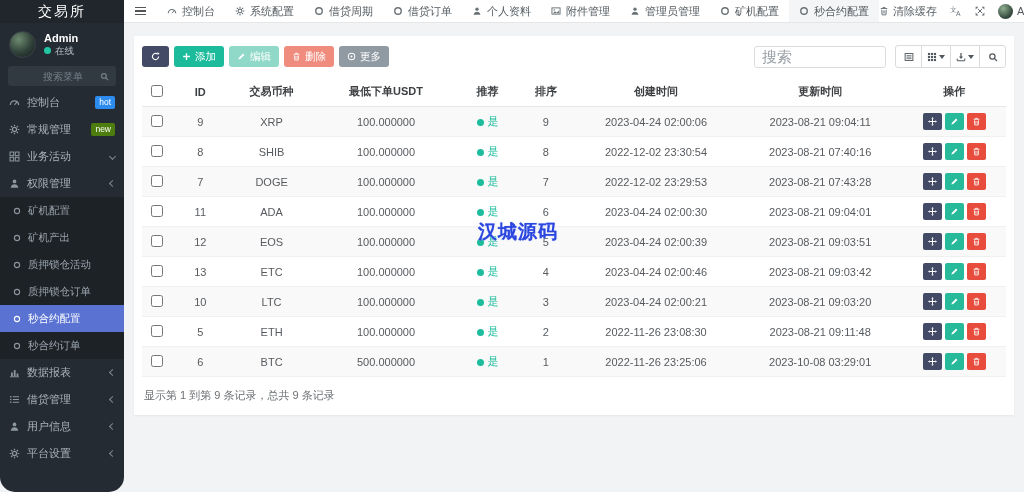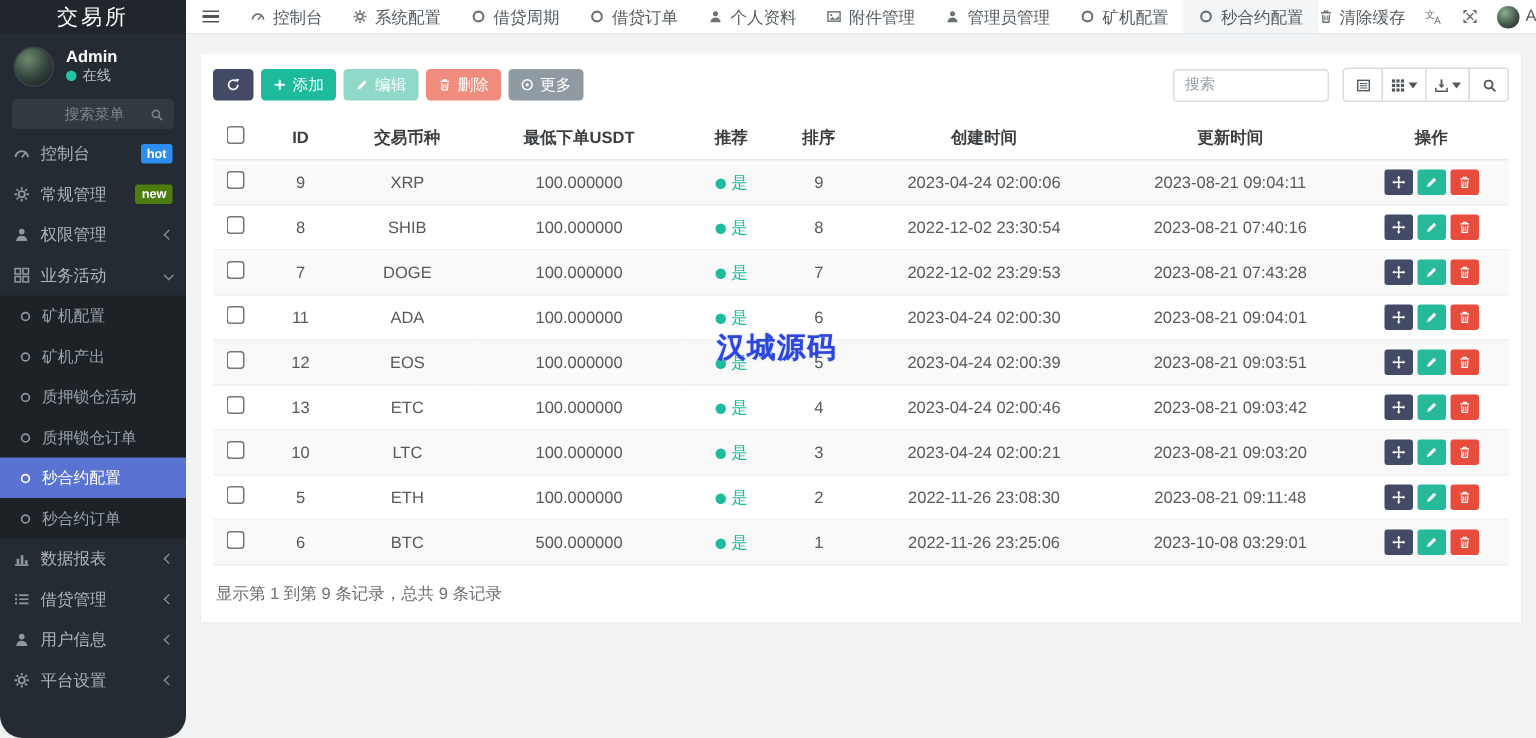--- a/index.html
+++ b/index.html
@@ -17,21 +17,21 @@
   .user-name{color:#fff;font-size:11px;font-weight:bold;line-height:13px;}
   .user-status{font-size:9.5px;color:#b6c0c9;display:flex;align-items:center;gap:4px;line-height:12px;}
   .dot-online{width:7px;height:7px;border-radius:50%;background:#23c6a4;flex:none;}
   .side-search{margin:1px 8px 3px;display:flex;align-items:center;background:#313941;border-radius:3px;height:20px;padding:0 7px;}
   .side-search input{flex:1;min-width:0;background:transparent;border:none;outline:none;color:#cfd6dc;font-size:10px;font-family:inherit;margin-left:28px;}
   .side-search input::placeholder{color:#78828b;}
   .side-search .ic{color:#78828b;width:9px;height:9px;}
   .side-item{height:27px;display:flex;align-items:center;padding:0 9px;gap:7px;font-size:11px;color:#aab3bc;cursor:pointer;}
   .side-item .ic{color:#8d979f;}
   .side-label{white-space:nowrap;overflow:hidden;}
-  .badge{margin-left:auto;font-size:8.5px;line-height:1;padding:2px 4px;border-radius:2px;color:#fff;font-weight:bold;}
+  .badge{margin-left:auto;font-size:8.5px;line-height:1;padding:2px 4px;border-radius:2px;color:#fff;font-weight:normal;}
   .badge.blue{background:#2d8cf0;}
   .badge.purple{background:#4d7c0f;}
   .chev{margin-left:auto;width:5px;height:5px;border-right:1.5px solid #7f8991;border-bottom:1.5px solid #7f8991;flex:none;}
   .chev.left{transform:rotate(135deg);}
   .chev.down{transform:rotate(45deg);}
   .submenu{background:#1d2226;}
   .sub-item{height:27px;display:flex;align-items:center;gap:7px;padding:0 9px 0 13px;font-size:10.5px;color:#99a3ac;cursor:pointer;white-space:nowrap;overflow:hidden;}
   .sub-item .ic{color:#8d979f;}
   .sub-item.active{background:#5a73d2;color:#fff;}
   .sub-item.active .ic{color:#fff;}
@@ -53,21 +53,21 @@
   .panel{background:#fff;padding:9px 8px 12px;box-shadow:0 1px 2px rgba(0,0,0,.06);}
   .toolbar{display:flex;align-items:center;margin-bottom:9px;}
   .btn{height:21px;display:inline-flex;align-items:center;gap:4px;padding:0 8px;border:none;border-radius:3px;color:#fff;font-size:10.5px;margin-right:5px;font-family:inherit;cursor:pointer;}
   .btn .ic{color:#fff;width:9px;height:9px;}
   .btn-refresh{background:#424a66;width:27px;justify-content:center;padding:0;}
   .btn-add{background:#1cbb9b;}
   .btn-edit{background:#90d9c8;}
   .btn-del{background:#f08c7d;}
   .btn-more{background:#8f9aa3;}
   .toolbar-right{margin-left:auto;display:flex;align-items:center;}
-  .search-input{width:104px;height:22px;border:1px solid #d8dcde;border-radius:3px;padding:0 7px;font-size:10px;color:#333;margin-right:9px;outline:none;font-family:inherit;}
+  .search-input{width:132px;height:22px;border:1px solid #d8dcde;border-radius:3px;padding:0 7px;font-size:15px;color:#333;margin-right:9px;outline:none;font-family:inherit;}
   .search-input::placeholder{color:#9aa0a6;}
   .btn-group{display:flex;}
   .tool-btn{min-width:27px;height:23px;background:#fff;border:1px solid #d8dcde;display:flex;align-items:center;justify-content:center;color:#51585e;margin-left:-1px;cursor:pointer;padding:0 5px;gap:2px;}
   .tool-btn:first-child{margin-left:0;border-radius:3px 0 0 3px;}
   .tool-btn:last-child{border-radius:0 3px 3px 0;}
   .tool-btn .ic{width:10px;height:10px;}
   .caret{width:0;height:0;border-left:3px solid transparent;border-right:3px solid transparent;border-top:4px solid #51585e;display:inline-block;}
 
   
   table{width:100%;border-collapse:collapse;font-size:11px;color:#565a5e;table-layout:fixed;}
@@ -224,31 +224,31 @@
       </div>
       <div class="side-item">
         <svg class="ic">
           <use href="#i-gear"></use>
         </svg>
         <span class="side-label">常规管理</span>
         <span class="badge purple">new</span>
       </div>
       <div class="side-item">
         <svg class="ic">
+          <use href="#i-grid"></use>
+        </svg>
+        <span class="side-label">业务活动</span>
+        <span class="chev down"></span>
+      </div>
+      <div class="side-item">
+        <svg class="ic">
           <use href="#i-user"></use>
         </svg>
         <span class="side-label">权限管理</span>
         <span class="chev left"></span>
-      </div>
-      <div class="side-item">
-        <svg class="ic">
-          <use href="#i-grid"></use>
-        </svg>
-        <span class="side-label">业务活动</span>
-        <span class="chev down"></span>
       </div>
       <div class="submenu">
         <div class="sub-item">
           <svg class="ic ring">
             <use href="#i-ring"></use>
           </svg>
           <span>矿机配置</span>
         </div>
         <div class="sub-item">
           <svg class="ic ring">

